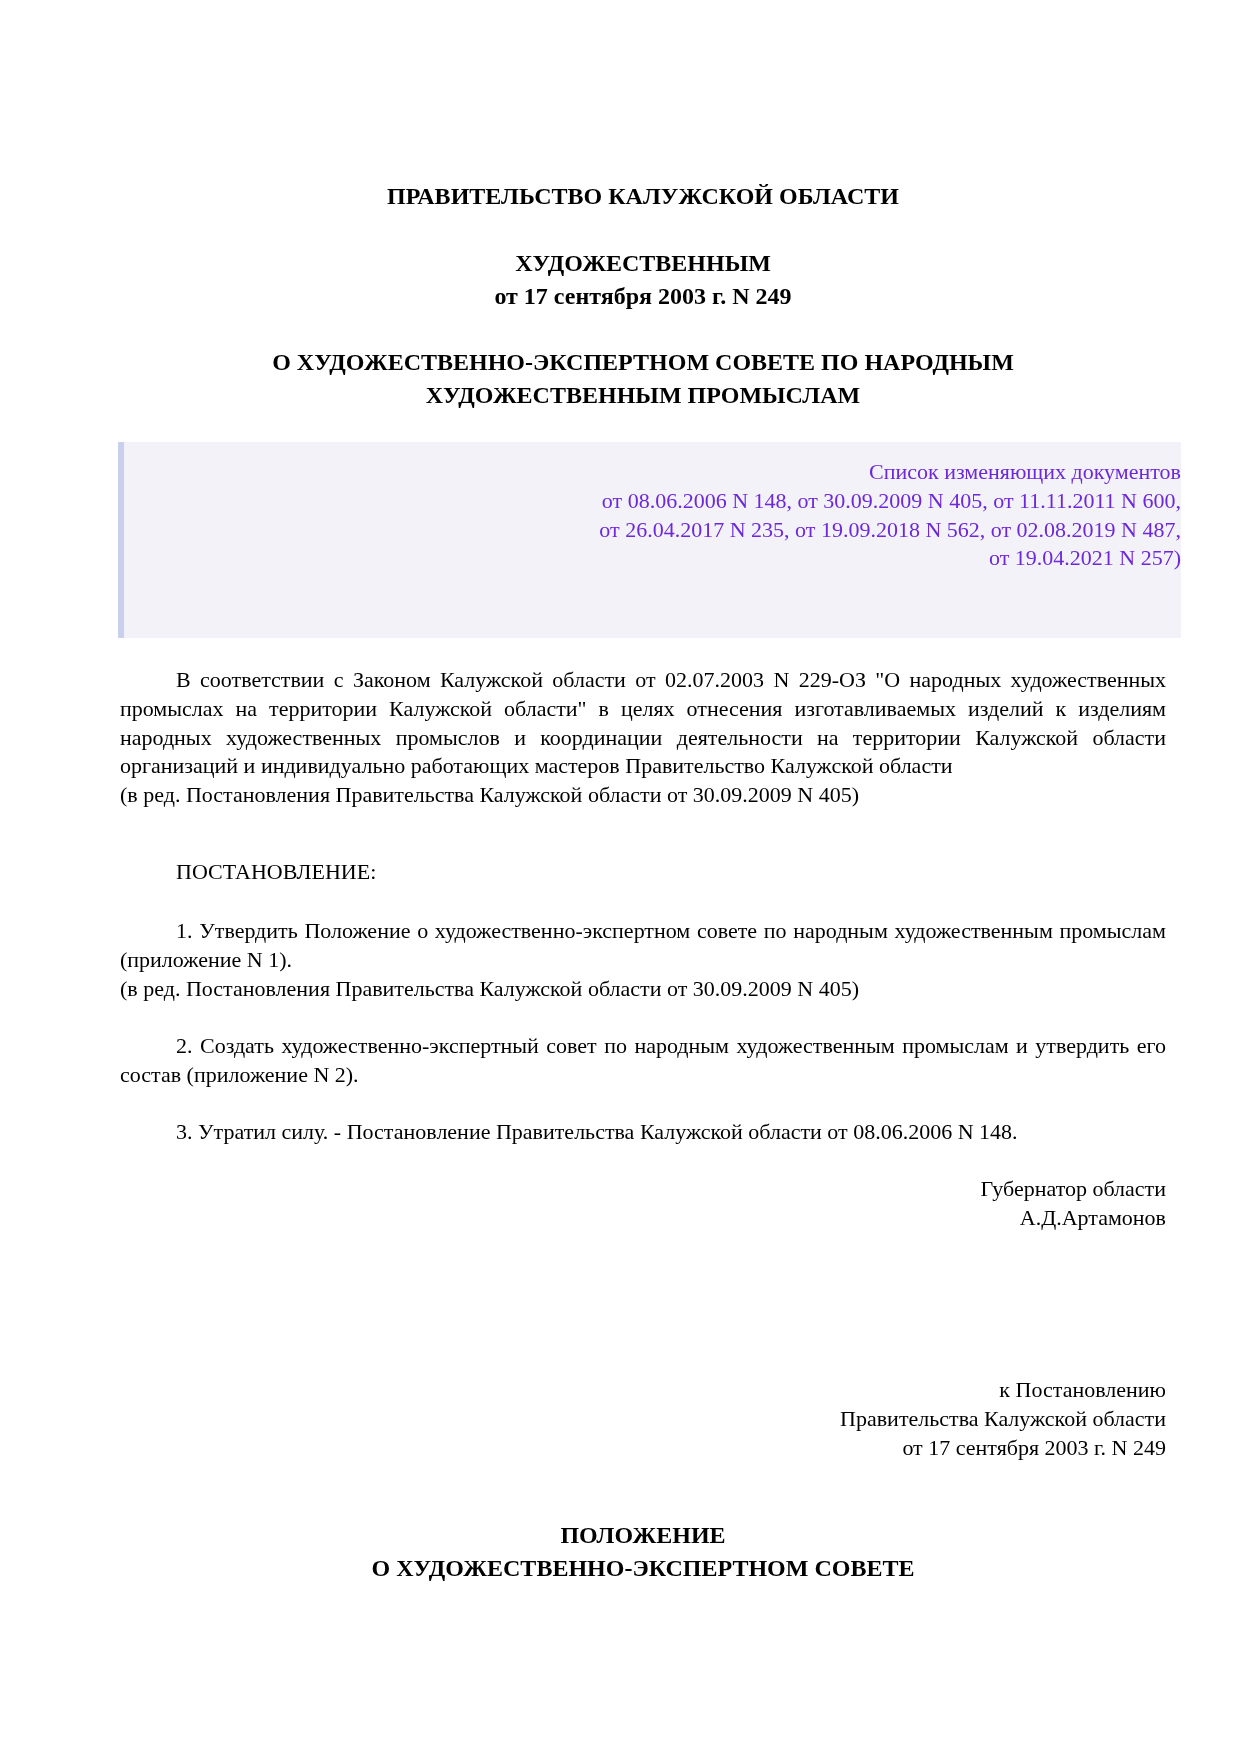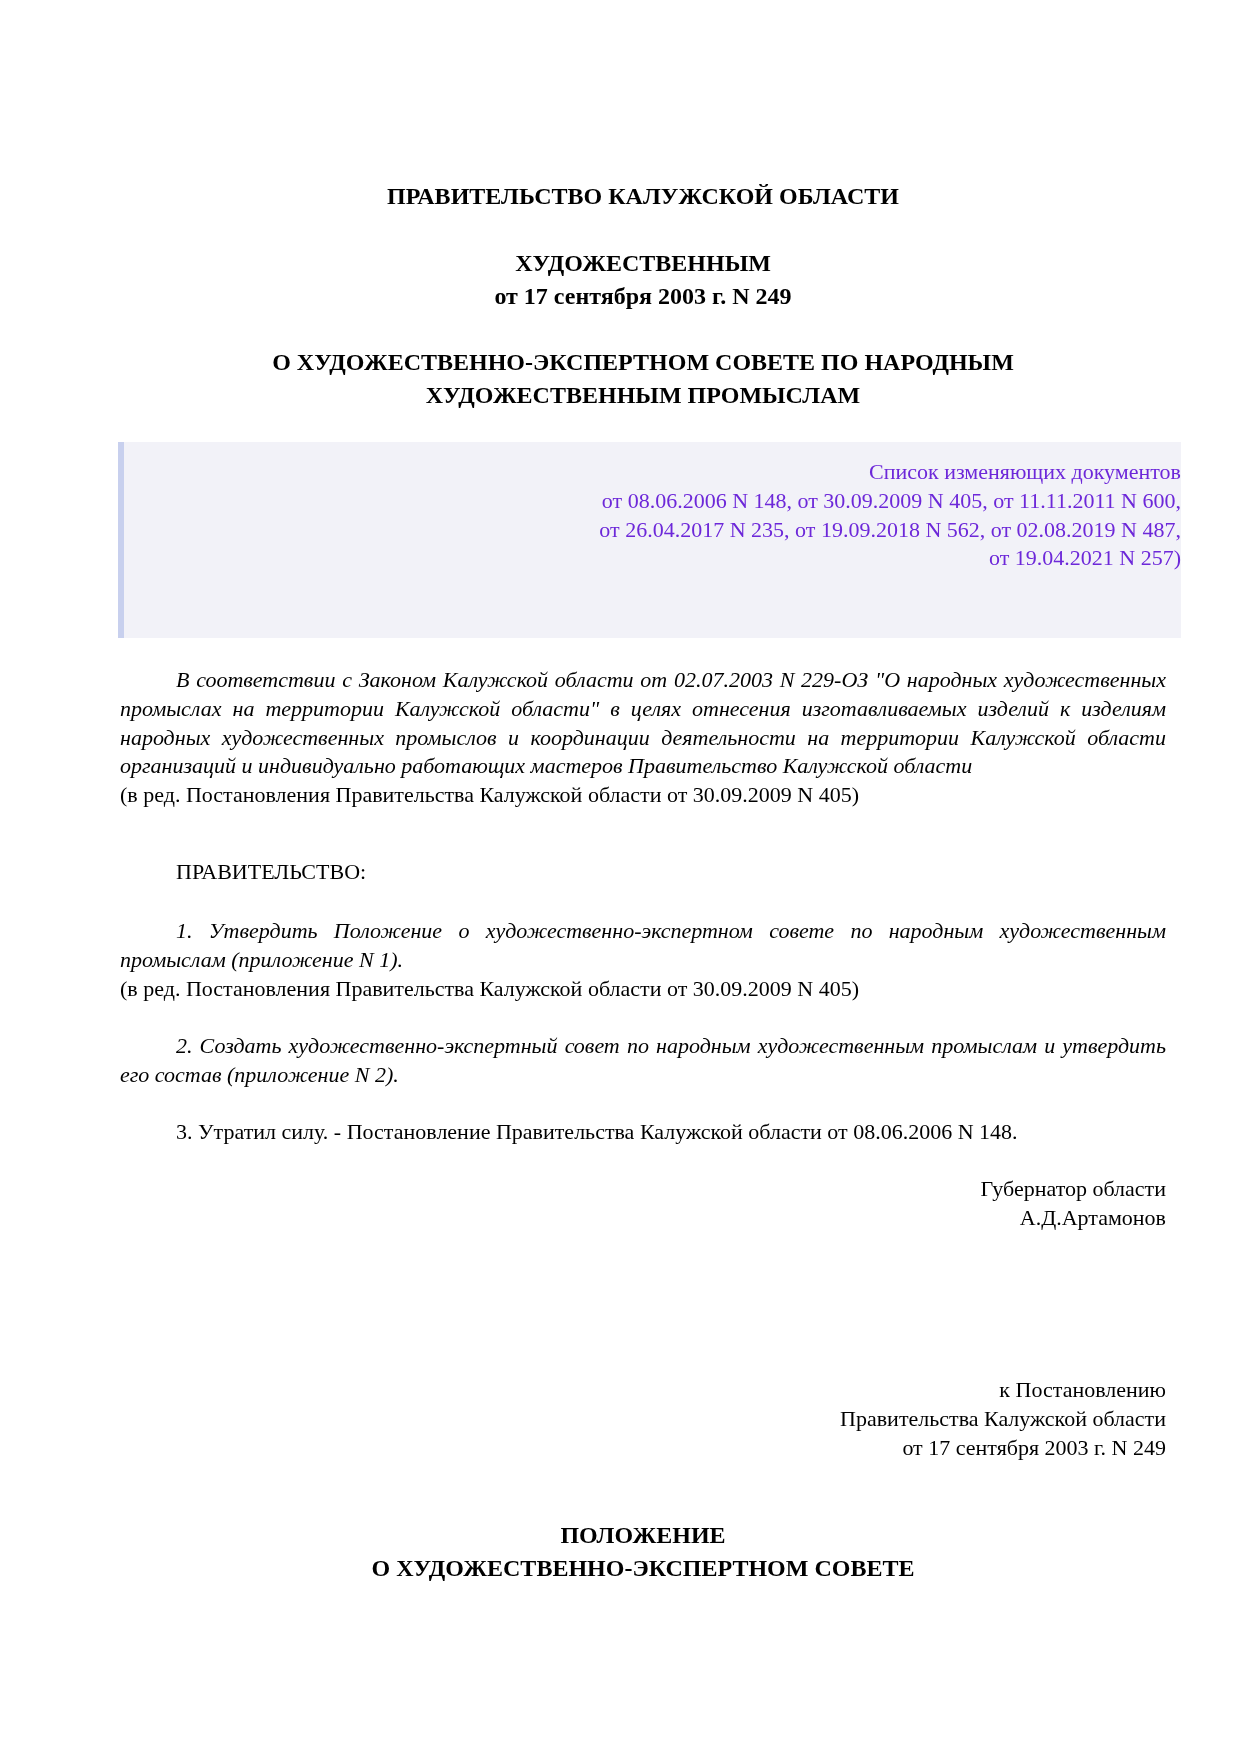--- a/index.html
+++ b/index.html
@@ -3,21 +3,21 @@
 <meta charset="utf-8">
 <style>
   html, body { margin: 0; padding: 0; background: #ffffff; }
   body { width: 1240px; height: 1754px; position: relative; overflow: hidden;
          font-family: "Liberation Serif", "DejaVu Serif", serif; color: #000; }
   .page { position: absolute; left: 0; top: 0; width: 1112px; height: 1754px; }
   .content { position: absolute; left: 120px; width: 1046px; }
   .center { text-align: center; }
   .title { font-weight: bold; font-size: 24px; line-height: 33px; margin: 0; }
   .p { font-size: 22px; line-height: 28.8px; margin: 0; }
-  .justify { text-align: justify; text-align-last: left; font-style: italic; }
+  .justify { text-align: justify; text-align-last: left; }
   .indent { text-indent: 56px; }
   .right { text-align: right; }
   .box { position: absolute; left: 118px; top: 442px; width: 1063px; height: 196px;
          background: #f2f2f8; border-left: 6px solid #c8d0ee; box-sizing: border-box; }
   .box-text { color: #6d28d9; font-size: 22px; line-height: 28.8px; text-align: right;
               margin: 0; padding-top: 16px; }
   .box-line { display: block; }
 </style>
 </head>
 <body>
@@ -46,21 +46,21 @@
       <span class="box-line">от 19.04.2021 N 257)</span>
     </p>
   </div>
 
   <div class="content" style="top:666px;">
     <p class="p justify indent">В соответствии с Законом Калужской области от 02.07.2003 N 229-ОЗ "О народных художественных промыслах на территории Калужской области" в целях отнесения изготавливаемых изделий к изделиям народных художественных промыслов и координации деятельности на территории Калужской области организаций и индивидуально работающих мастеров Правительство Калужской области</p>
     <p class="p">(в ред. Постановления Правительства Калужской области от 30.09.2009 N 405)</p>
   </div>
 
   <div class="content" style="top:858px;">
-    <p class="p indent">ПРАВИТЕЛЬСТВО:</p>
+    <p class="p indent">ПОСТАНОВЛЕНИЕ:</p>
   </div>
 
   <div class="content" style="top:917px;">
     <p class="p justify indent">1. Утвердить Положение о художественно-экспертном совете по народным художественным промыслам (приложение N 1).</p>
     <p class="p">(в ред. Постановления Правительства Калужской области от 30.09.2009 N 405)</p>
   </div>
 
   <div class="content" style="top:1032px;">
     <p class="p justify indent">2. Создать художественно-экспертный совет по народным художественным промыслам и утвердить его состав (приложение N 2).</p>
   </div>

